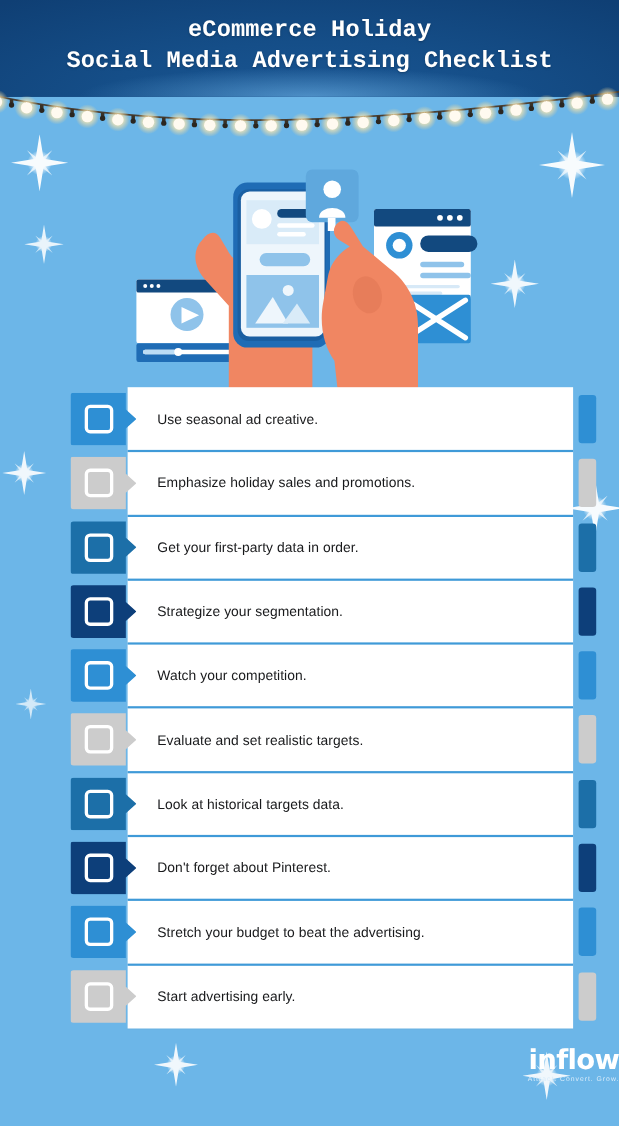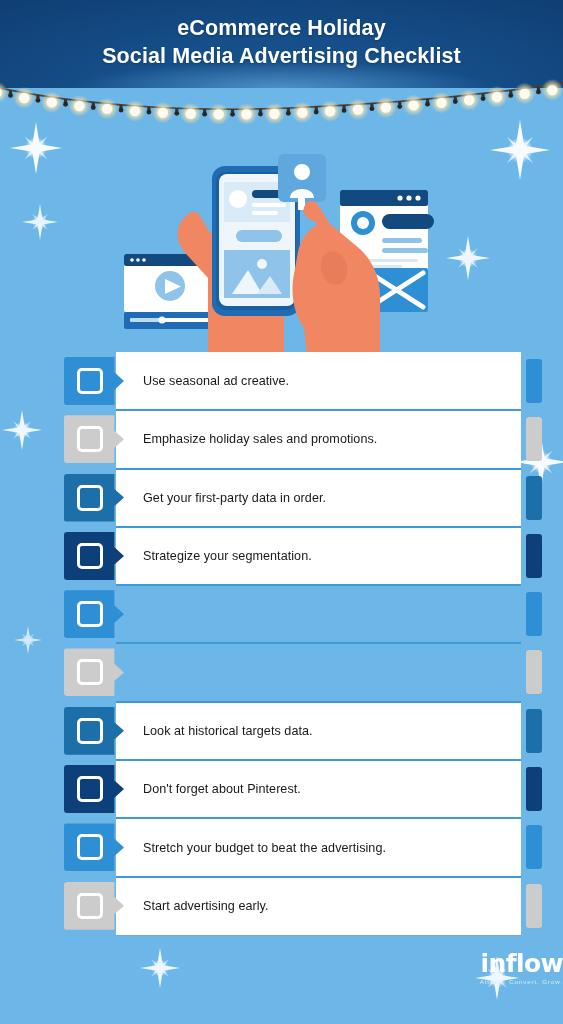--- a/index.html
+++ b/index.html
@@ -24,21 +24,21 @@
       #0f3f74;
     z-index:3;
   }
   #header-glow {
     position:absolute; left:0; bottom:0; width:563px; height:40px;
     background:radial-gradient(ellipse 300px 38px at 50% 100%, rgba(120,190,240,.55) 0%, rgba(120,190,240,0) 70%);
     pointer-events:none;
   }
   #title-block {
     position:absolute; left:0; top:14px; width:563px;
-    text-align:center; z-index:4;
+    text-align:center; z-index:4;font-family:Liberation Mono, monospace;
   }
   #title-block .tline {
     display:block;
     color:#ffffff;
     font-weight:bold;
     font-size:21.5px;
     line-height:28px;
     letter-spacing:.1px;
     text-shadow:0 1px 2px rgba(0,0,0,.25);
   }
@@ -422,27 +422,33 @@
         <div class="card">
           <span class="label">Strategize your segmentation.</span>
         </div>
         <div class="tab-left" style="background: rgb(13, 63, 122);">
           <div class="chk" style="background-color: rgb(13, 63, 122);"></div>
         </div>
         <div class="divider" style="top: -1px;"></div>
       </div>
       <div class="row">
         <div class="tab-right" style="background-color: rgb(46, 143, 212);"></div>
+        <div class="card">
+          <span class="label">Watch your competition.</span>
+        </div>
         <div class="tab-left" style="background: rgb(46, 143, 212);">
           <div class="chk" style="background-color: rgb(46, 143, 212);"></div>
         </div>
         <div class="divider" style="top: -1px;"></div>
       </div>
       <div class="row">
         <div class="tab-right" style="background-color: rgb(204, 204, 204);"></div>
+        <div class="card">
+          <span class="label">Evaluate and set realistic targets.</span>
+        </div>
         <div class="tab-left" style="background: rgb(204, 204, 204);">
           <div class="chk" style="background-color: rgb(204, 204, 204);"></div>
         </div>
         <div class="divider" style="top: -1px;"></div>
       </div>
       <div class="row">
         <div class="tab-right" style="background-color: rgb(28, 111, 168);"></div>
         <div class="card">
           <span class="label">Look at historical targets data.</span>
         </div>

